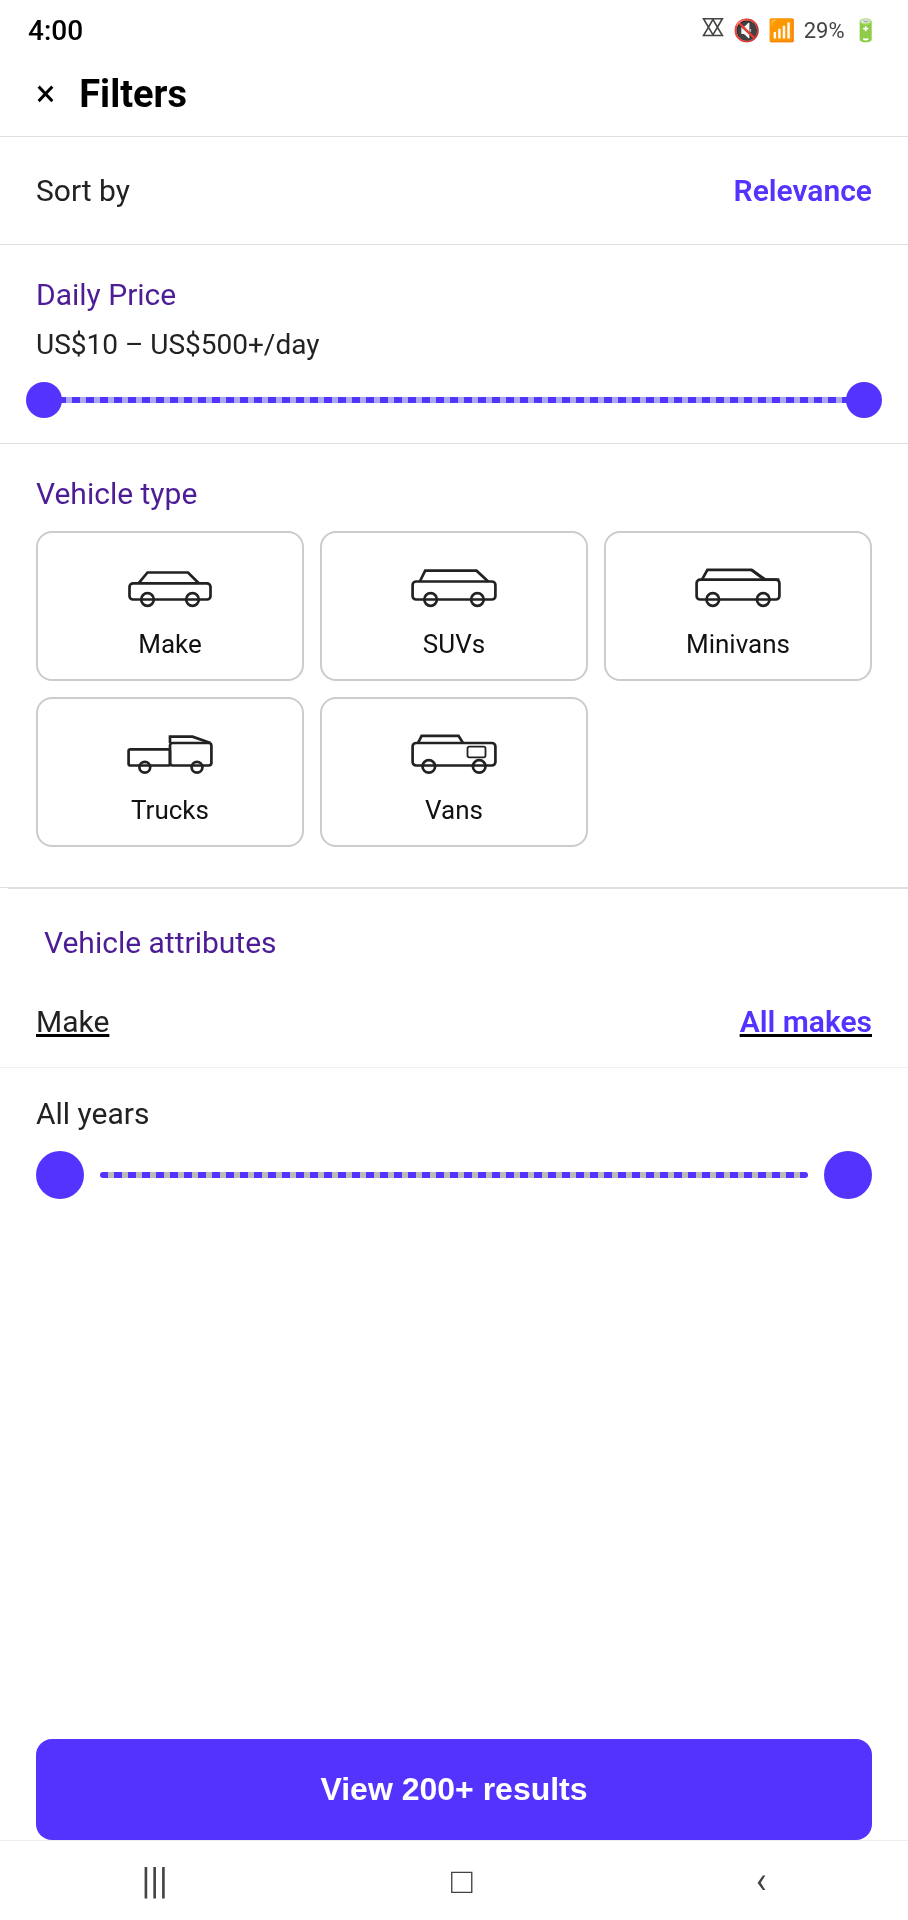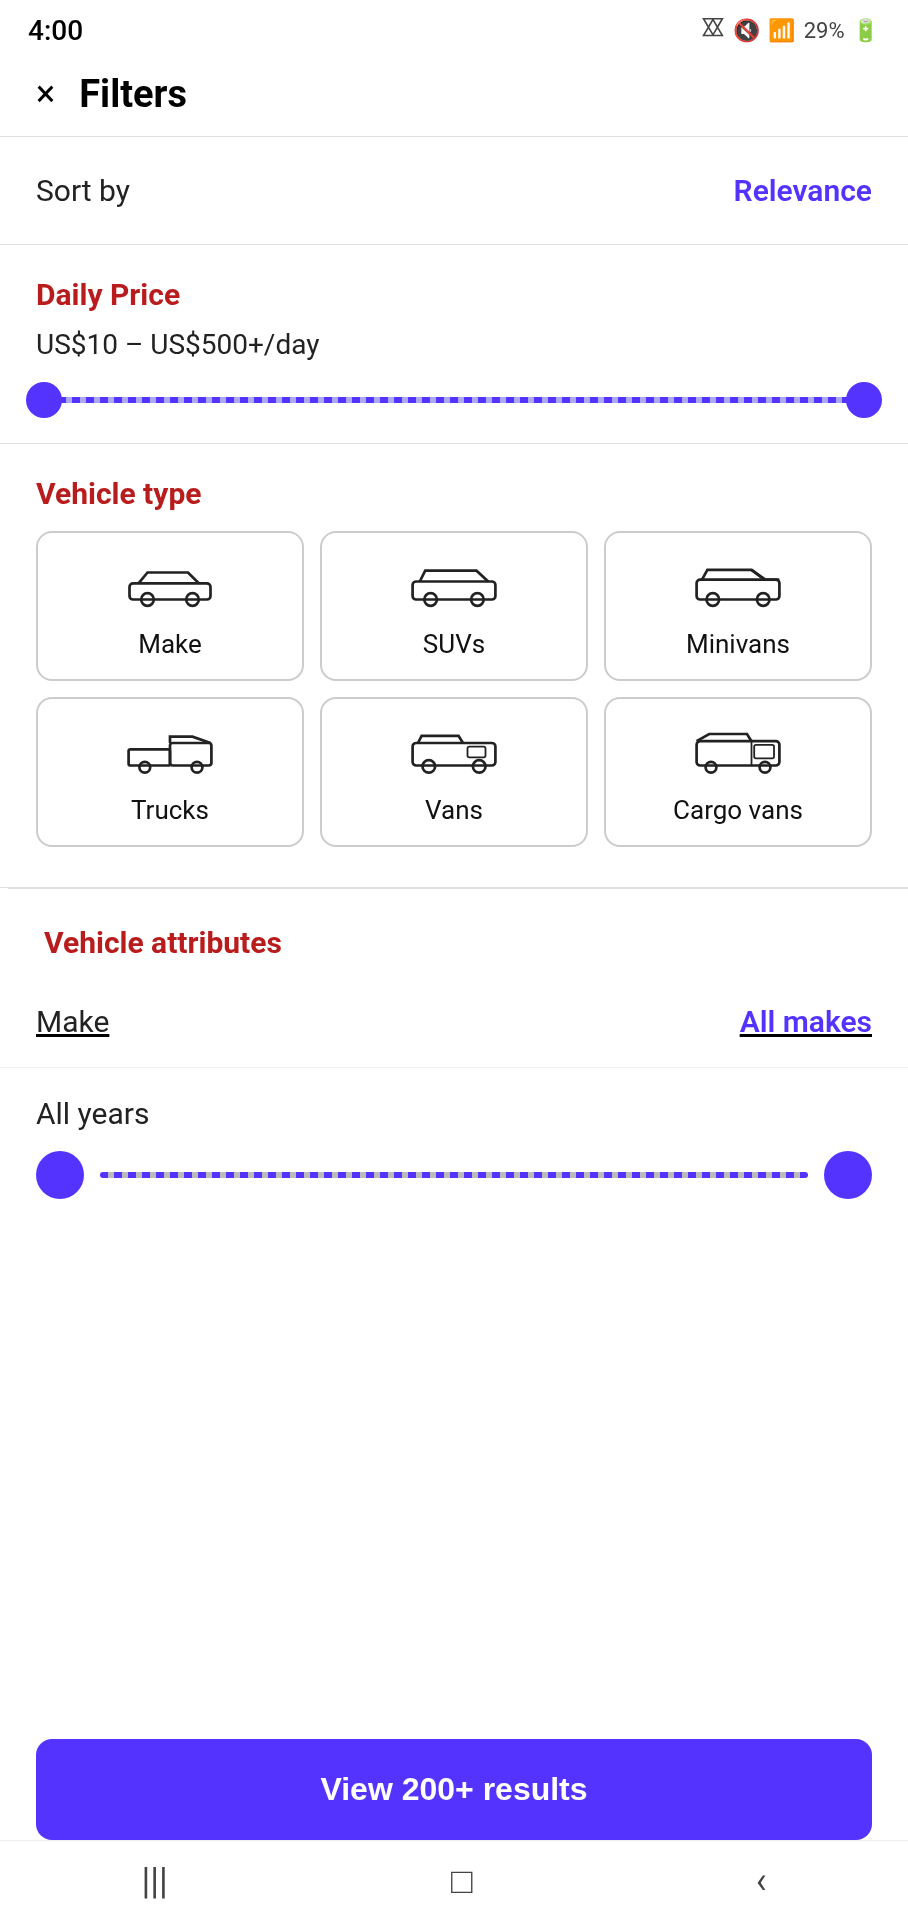--- a/index.html
+++ b/index.html
@@ -81,22 +81,22 @@
       font-weight: 600;
       color: #5533ff;
     }
 
     
     .section {
       padding: 32px 36px 0;
     }
     .section-title {
       font-size: 30px;
-      font-weight: 700;
-      color: #b91c1c;
+      font-weight: 400;
+      color: #4c1d95;
       margin-bottom: 16px;
     }
 
     
     .price-range-text {
       font-size: 28px;
       color: #222;
       margin-bottom: 36px;
     }
 
@@ -377,33 +377,20 @@
           <rect x="4" y="15" width="92" height="25" rx="4"></rect>
           <path d="M10 15 L14 7 L55 7 L60 15" stroke="#222" stroke-width="3" fill="none"></path>
           <circle cx="22" cy="41" r="7" stroke="#222" stroke-width="3"></circle>
           <circle cx="78" cy="41" r="7" stroke="#222" stroke-width="3"></circle>
           <rect x="65" y="19" width="20" height="12" rx="2" stroke="#222" stroke-width="2"></rect>
         </svg>
       </div>
       <span class="vehicle-label">Vans</span>
     </div>
 
-    <div class="vehicle-card">
-      <div class="cargo-svg">
-        <svg viewBox="0 0 100 50" xmlns="http://www.w3.org/2000/svg" fill="none" stroke="#222" stroke-width="3">
-          <rect x="4" y="13" width="92" height="27" rx="4"></rect>
-          <path d="M4 13 L4 13 L18 5 L60 5 L65 13" stroke="#222" stroke-width="3" fill="none"></path>
-          <circle cx="20" cy="42" r="6" stroke="#222" stroke-width="3"></circle>
-          <circle cx="80" cy="42" r="6" stroke="#222" stroke-width="3"></circle>
-          <rect x="68" y="17" width="22" height="15" rx="2" stroke="#222" stroke-width="2"></rect>
-          <line x1="65" y1="13" x2="65" y2="40" stroke="#222" stroke-width="2"></line>
-        </svg>
-      </div>
-      <span class="vehicle-label">Cargo vans</span>
-    </div>
   </div>
 </div>
 
 <div class="divider"></div>
 
 <div class="section attributes-section">
   <div class="section-title">Vehicle attributes</div>
 </div>
 
 <div class="attribute-row">

